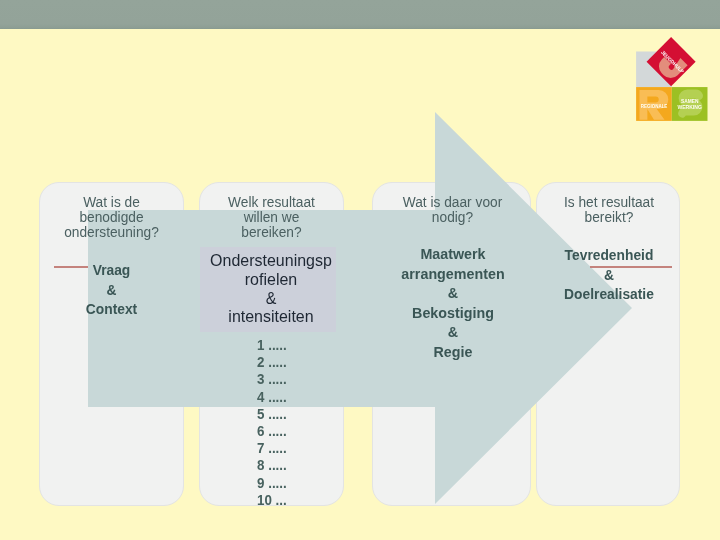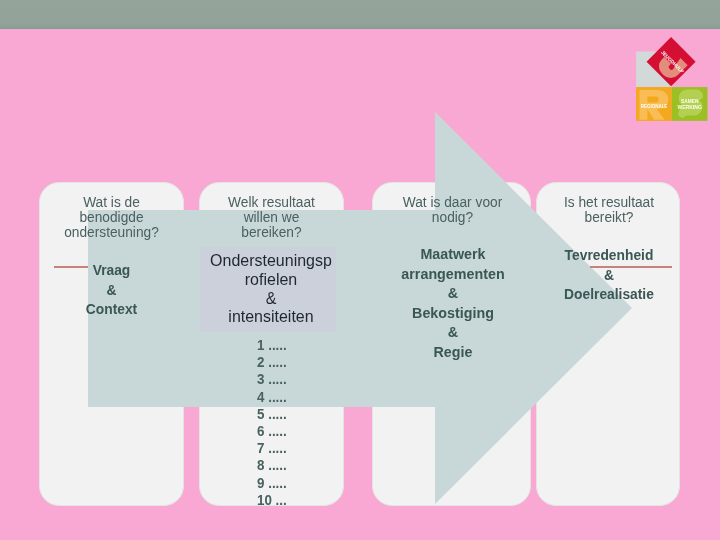--- a/index.html
+++ b/index.html
@@ -1,19 +1,19 @@
 <!DOCTYPE html>
 <html><head>
 <meta charset="utf-8">
 <style>
   html,body{margin:0;padding:0;}
   body{width:720px;height:540px;overflow:hidden;background:#ffffff;
        font-family:"Liberation Sans",sans-serif;
        -webkit-font-smoothing:antialiased;}
-  #slide{position:relative;width:720px;height:540px;background:#f9a8d4;overflow:hidden;transform:translateZ(0);}
+  #slide{position:relative;width:720px;height:540px;background:#fef9c3;overflow:hidden;transform:translateZ(0);}
 
   
   #topband{position:absolute;left:0;top:0;width:720px;height:29px;
            background:linear-gradient(180deg,#94a49a 0%,#93a399 82%,#8d9e94 96%,#879990 100%);}
 
   
   .card{position:absolute;top:182px;height:324px;background:#f1f2f1;
         border:1px solid #e3e4e3;border-radius:20px;box-sizing:border-box;}
   #c1{left:39px;width:145px;}
   #c2{left:199px;width:145px;}

